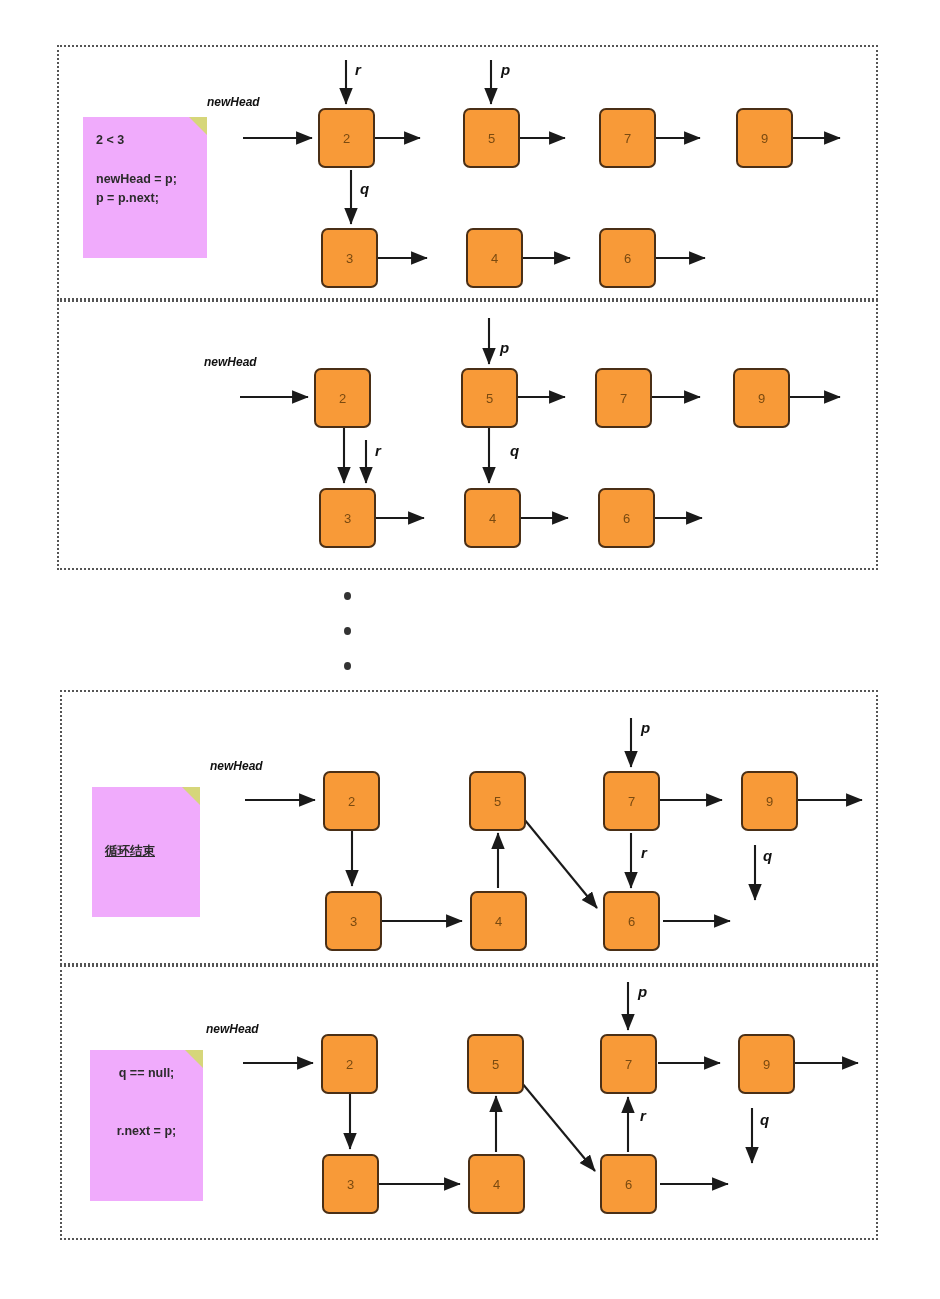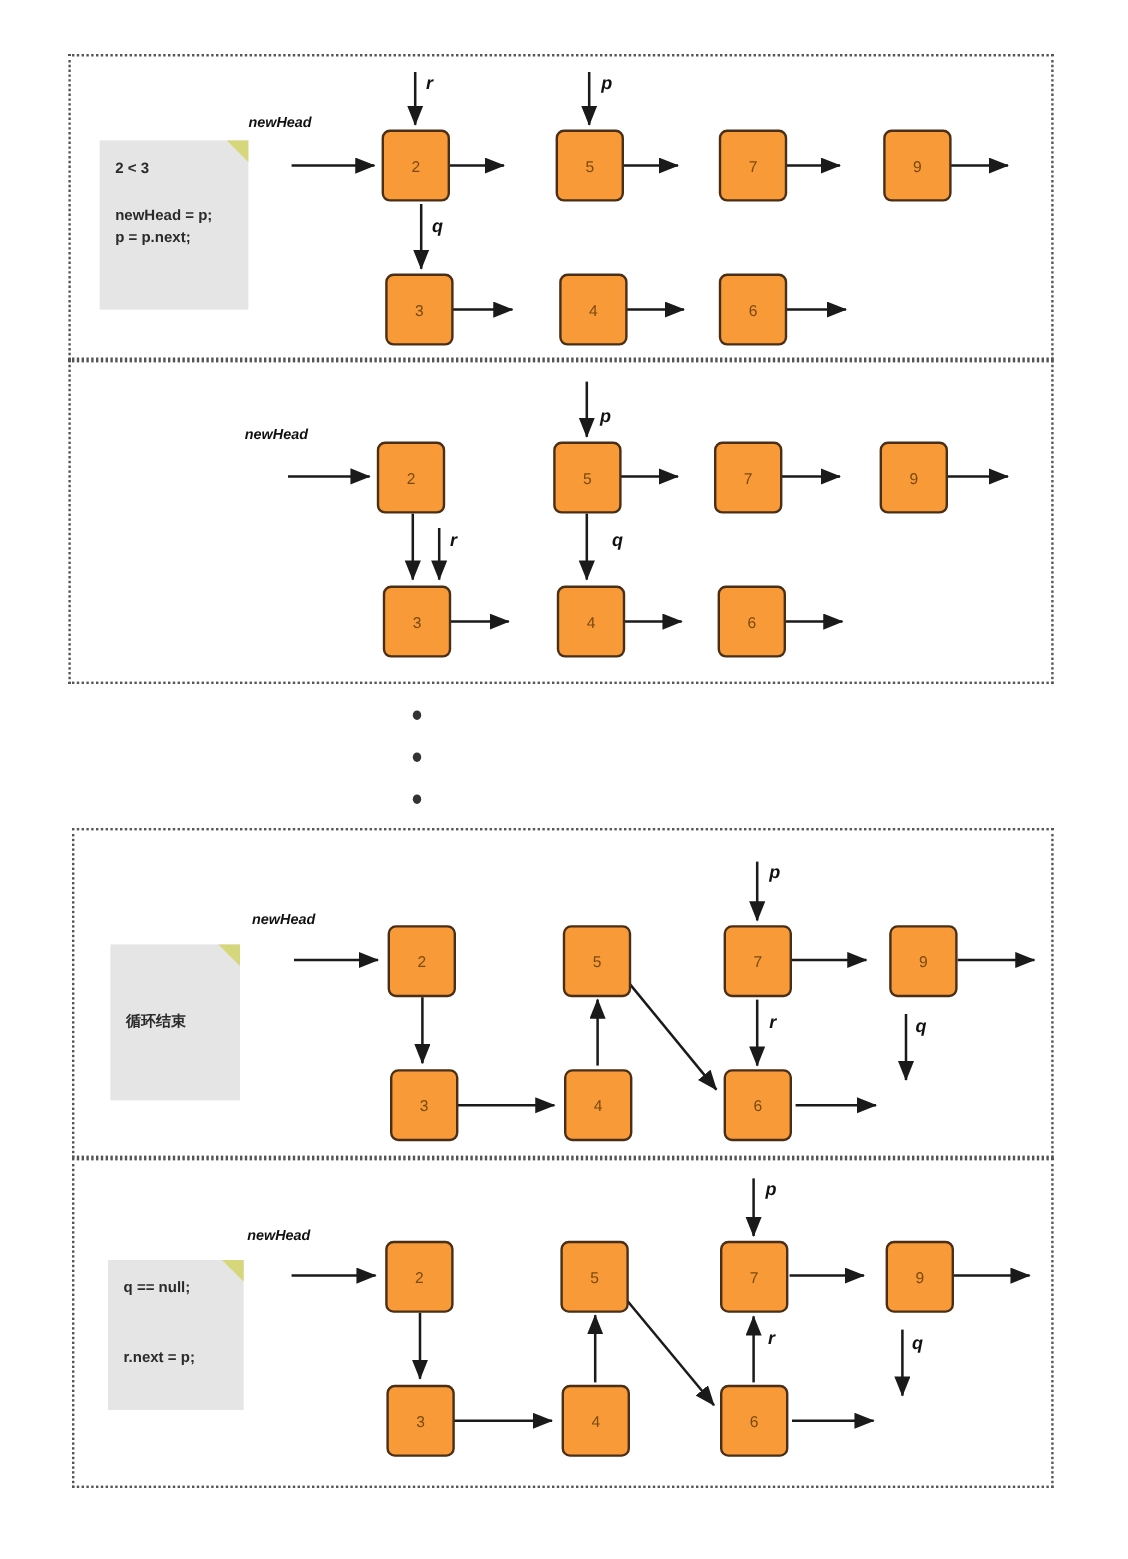--- a/index.html
+++ b/index.html
@@ -28,21 +28,21 @@
     box-sizing:border-box;
     color:#7a4a10;
     font-size:13px;
     display:flex;align-items:center;justify-content:center;
     line-height:1;
   }
 
   
   .note{
     position:absolute;
-    background:#e5e5e5;
+    background:#f0abfc;
     box-sizing:border-box;
     padding:14px 13px;
     color:#2b2b2b;
     font-size:12.5px;
     font-weight:bold;
     line-height:1.55;
   }
   .note .fold{
     position:absolute;right:0;top:0;
     width:0;height:0;
@@ -197,38 +197,38 @@
   <div class="node" style="left:319px;top:488px;">3</div>
   <div class="node" style="left:464px;top:488px;">4</div>
   <div class="node" style="left:598px;top:488px;">6</div>
 
   <div class="dots" style="left:344px;top:592px;">
     <i></i>
     <i></i>
     <i></i>
   </div>
 
-  <div class="note center" style="left:92px;top:787px;width:108px;height:130px;">
+  <div class="note center" style="left:92px;top:787px;width:108px;height:130px;text-decoration:underline;">
     <span class="fold"></span>
     <span class="ntxt">循环结束</span>
   </div>
   <div class="vlabel head" style="left:210px;top:760px;">newHead</div>
   <div class="vlabel small" style="left:641px;top:720px;">p</div>
   <div class="vlabel small" style="left:641px;top:845px;">r</div>
   <div class="vlabel small" style="left:763px;top:848px;">q</div>
 
   <div class="node" style="left:323px;top:771px;">2</div>
   <div class="node" style="left:469px;top:771px;">5</div>
   <div class="node" style="left:603px;top:771px;">7</div>
   <div class="node" style="left:741px;top:771px;">9</div>
   <div class="node" style="left:325px;top:891px;">3</div>
   <div class="node" style="left:470px;top:891px;">4</div>
   <div class="node" style="left:603px;top:891px;">6</div>
 
-  <div class="note" style="left:90px;top:1050px;width:113px;height:125px;">
+  <div class="note" style="left:90px;top:1050px;width:113px;height:151px;text-align:center;">
     <span class="fold"></span>
     <span class="ntxt">q == null;
 
 
 r.next = p;</span>
   </div>
   <div class="vlabel head" style="left:206px;top:1023px;">newHead</div>
   <div class="vlabel small" style="left:638px;top:984px;">p</div>
   <div class="vlabel small" style="left:640px;top:1108px;">r</div>
   <div class="vlabel small" style="left:760px;top:1112px;">q</div>

